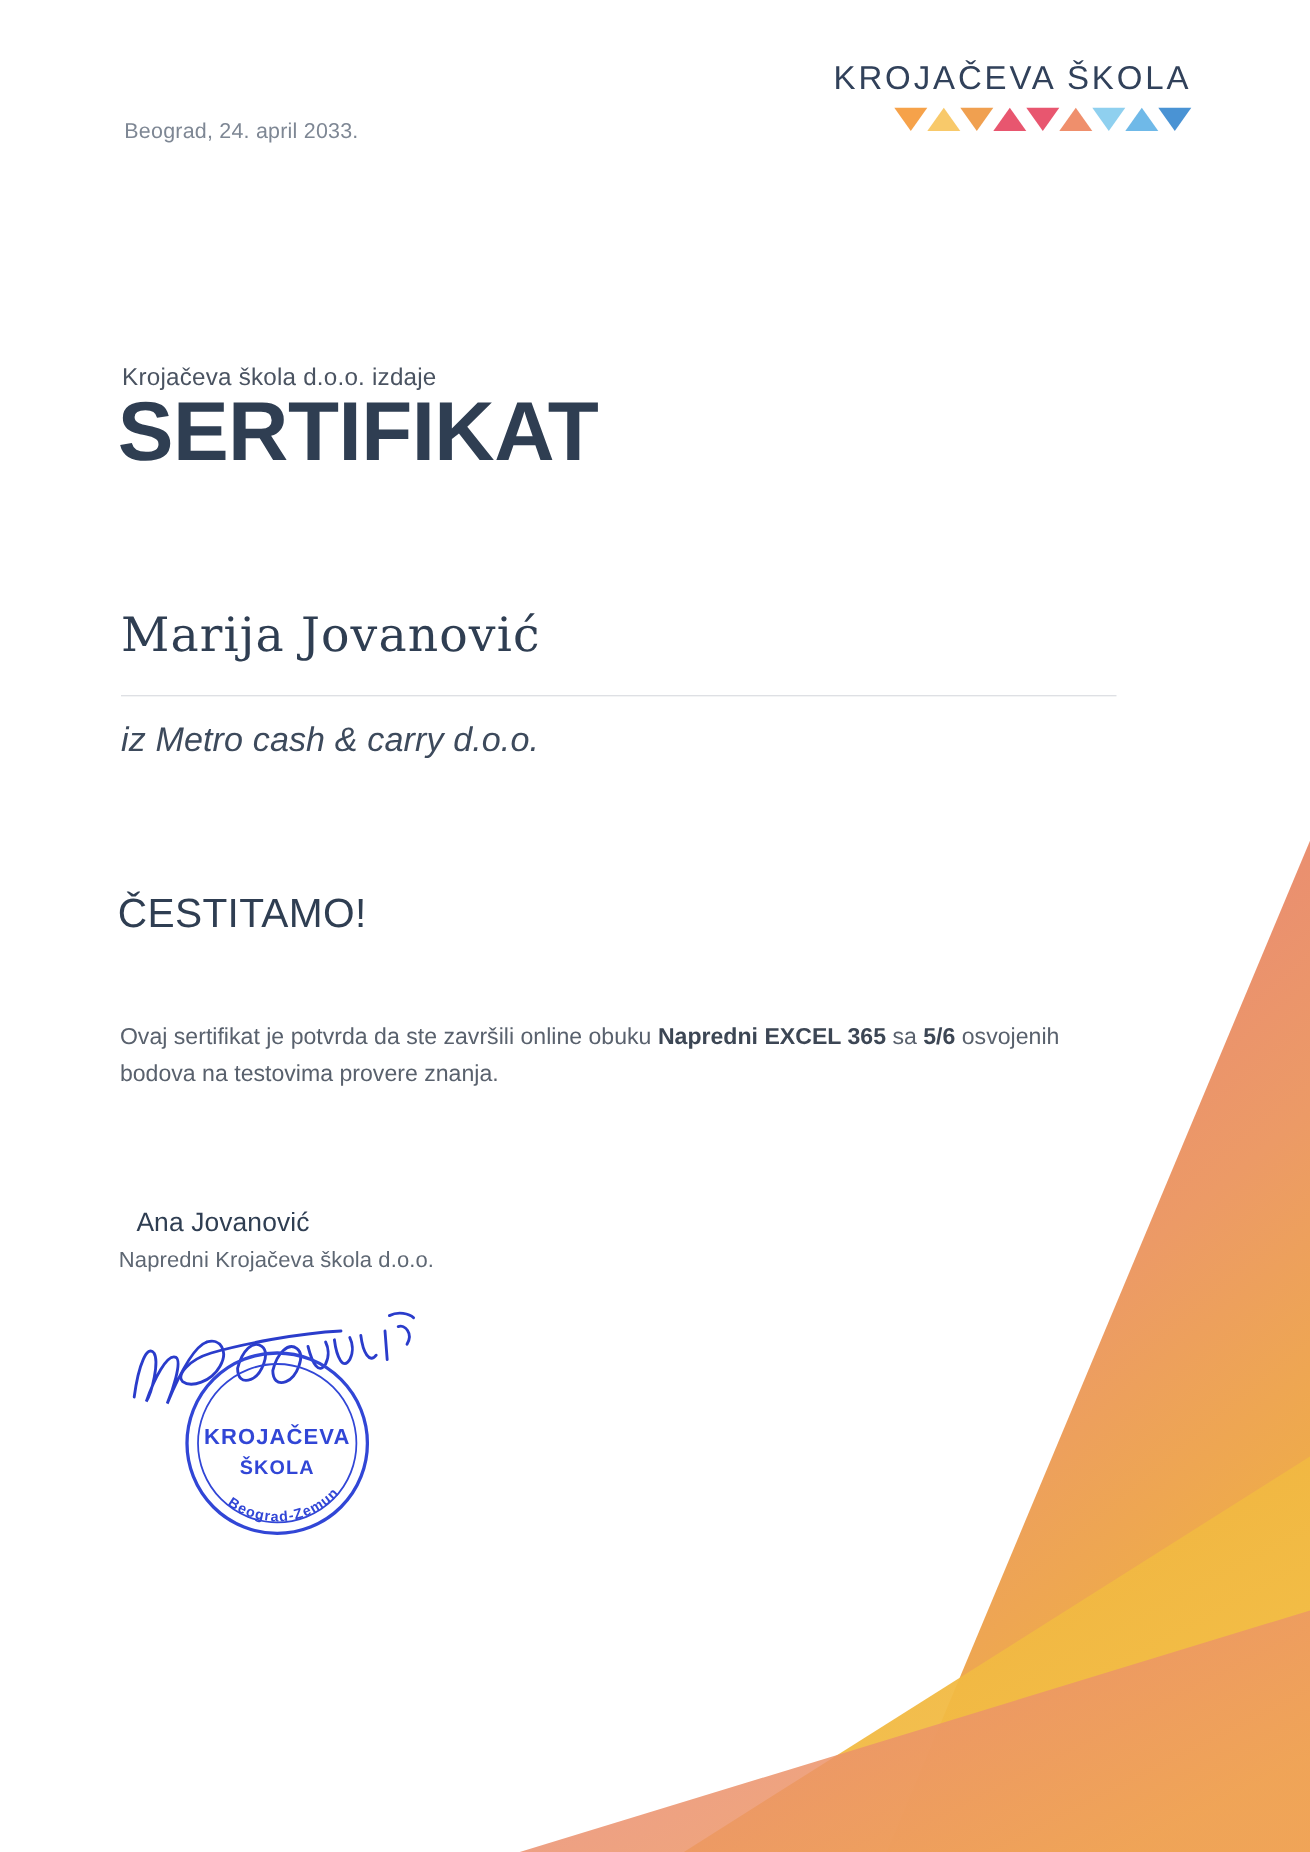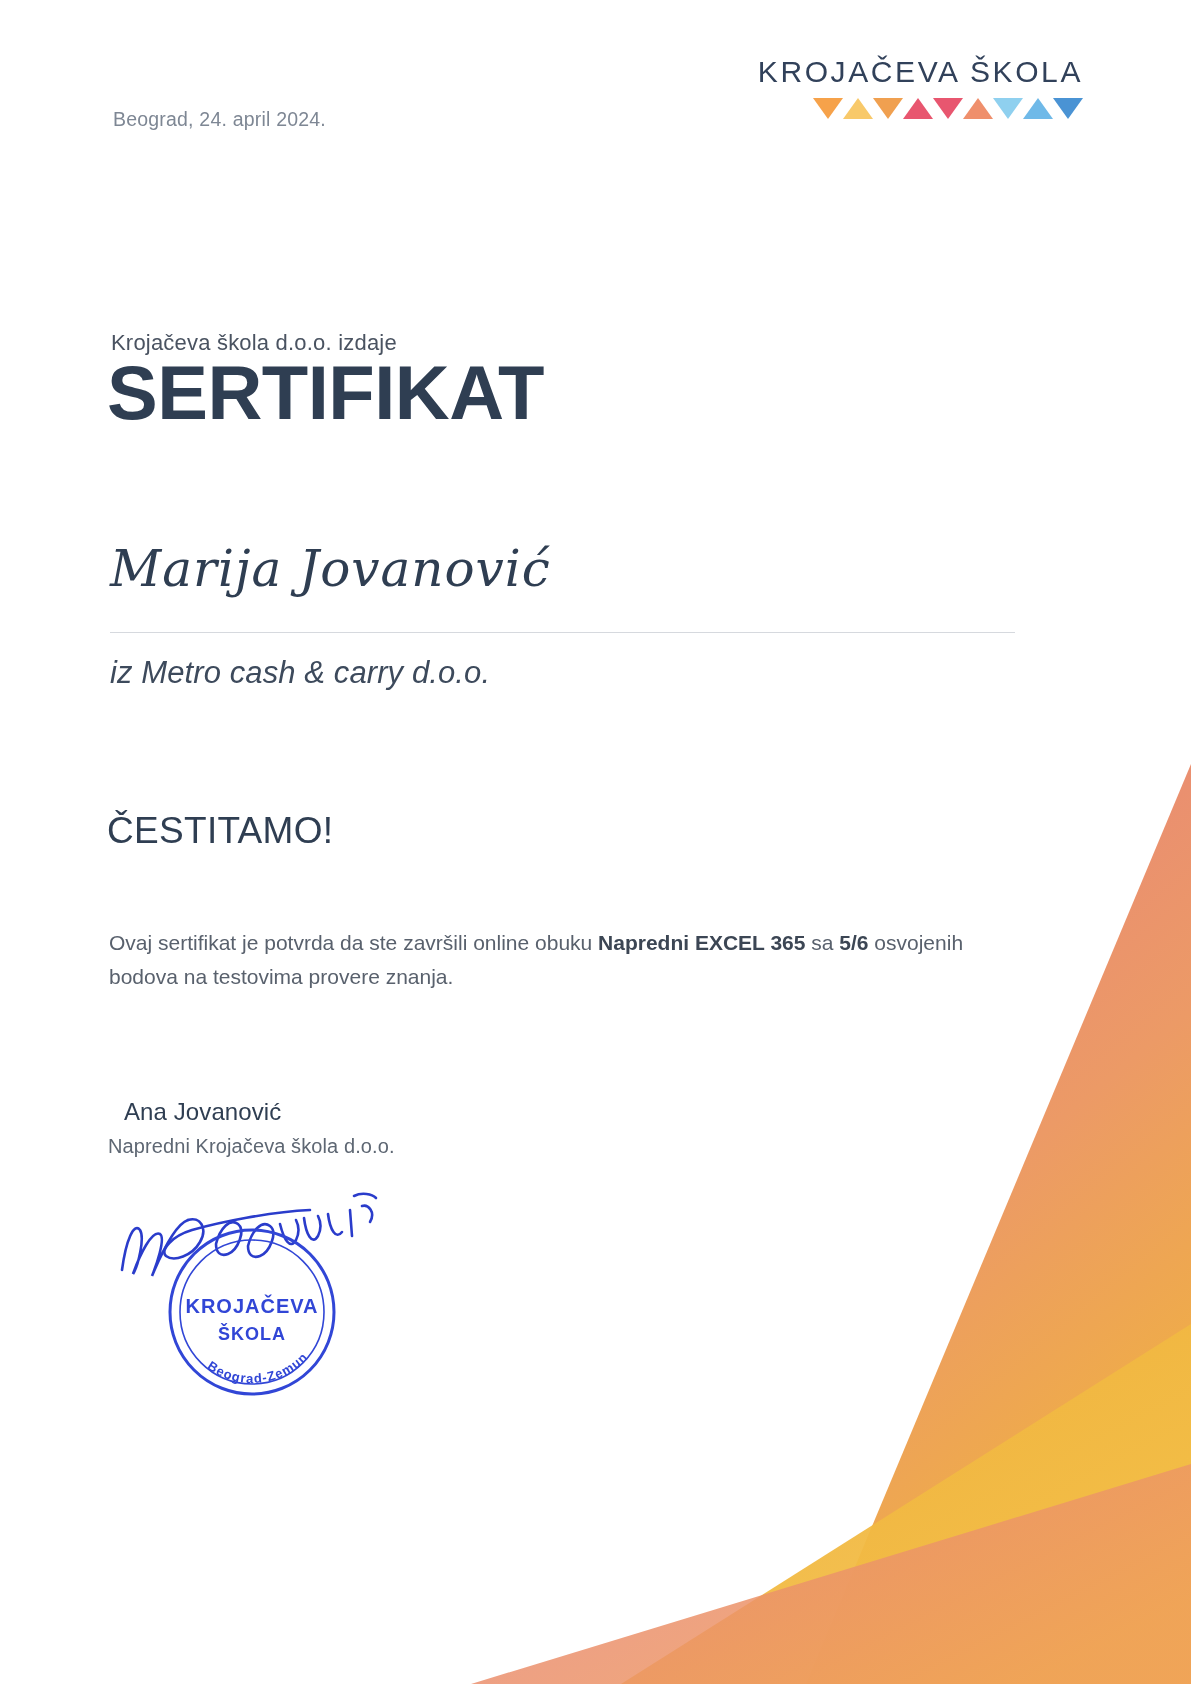--- a/index.html
+++ b/index.html
@@ -88,24 +88,23 @@
     font-size: 76px;
     font-weight: 700;
     letter-spacing: -0.5px;
     color: #2f3e52;
     line-height: 1.0;
   }
 
   .recipient {
     position: absolute;
     left: 110px;
-    top: 540px;
+    top: 553px;
     font-family: "DejaVu Serif", serif;
-    font-style: italic;
-    font-size: 50px;
+    font-size: 43px;
     color: #2f3e52;
     letter-spacing: 1px;
     white-space: nowrap;
   }
   .recipient-rule {
     position: absolute;
     left: 110px;
     top: 632px;
     width: 905px;
     height: 1px;
@@ -185,21 +184,21 @@
       <linearGradient id="gradC" x1="0" y1="0" x2="1" y2="0.6">
         <stop offset="0%" stop-color="#e7837d"></stop>
         <stop offset="100%" stop-color="#ef9f5a"></stop>
       </linearGradient>
     </defs>
     <polygon points="720,0 720,920 335,920" fill="url(#gradA)"></polygon>
     <polygon points="720,560 720,920 150,920" fill="url(#gradB)" opacity="0.95"></polygon>
     <polygon points="720,700 720,920 0,920" fill="url(#gradC)" opacity="0.85"></polygon>
   </svg>
 
-  <div class="date">Beograd, 24. april 2024.</div>
+  <div class="date">Beograd, 24. april 2033.</div>
 
   <div class="logo">
     <div class="logo-word">KROJAČEVA ŠKOLA</div>
     <div class="logo-tri">
       <span class="tri" style="border-top-color:#f6a24a"></span>
       <span class="tri up" style="border-bottom-color:#f8c96a"></span>
       <span class="tri" style="border-top-color:#f0a050"></span>
       <span class="tri up" style="border-bottom-color:#e8566f"></span>
       <span class="tri" style="border-top-color:#e8566f"></span>
       <span class="tri up" style="border-bottom-color:#ef8f6c"></span>

